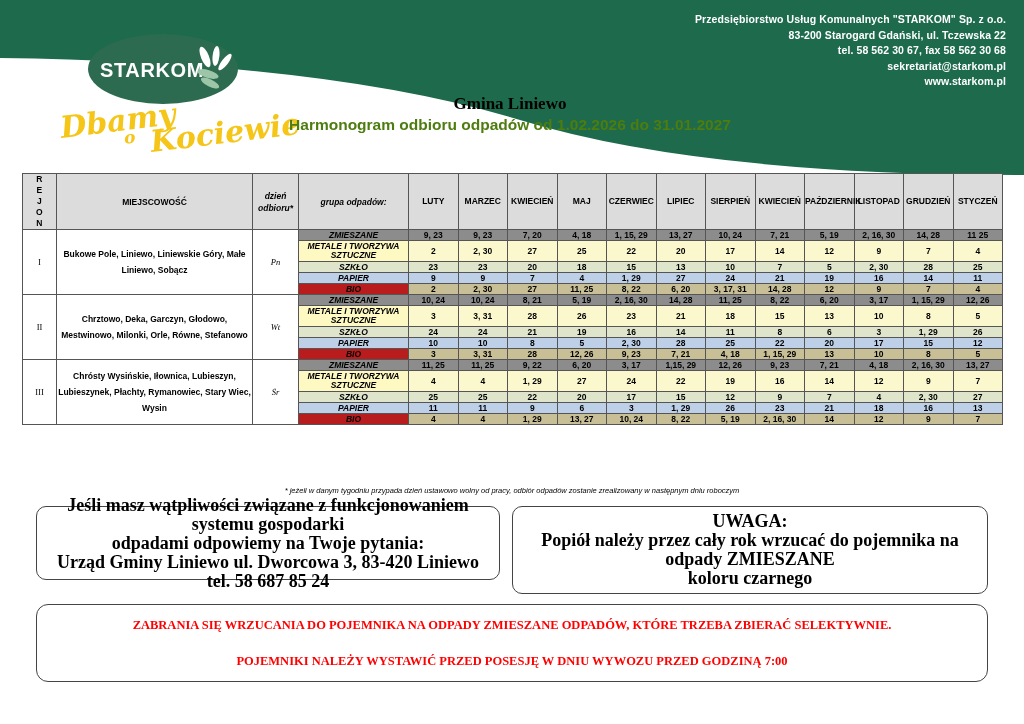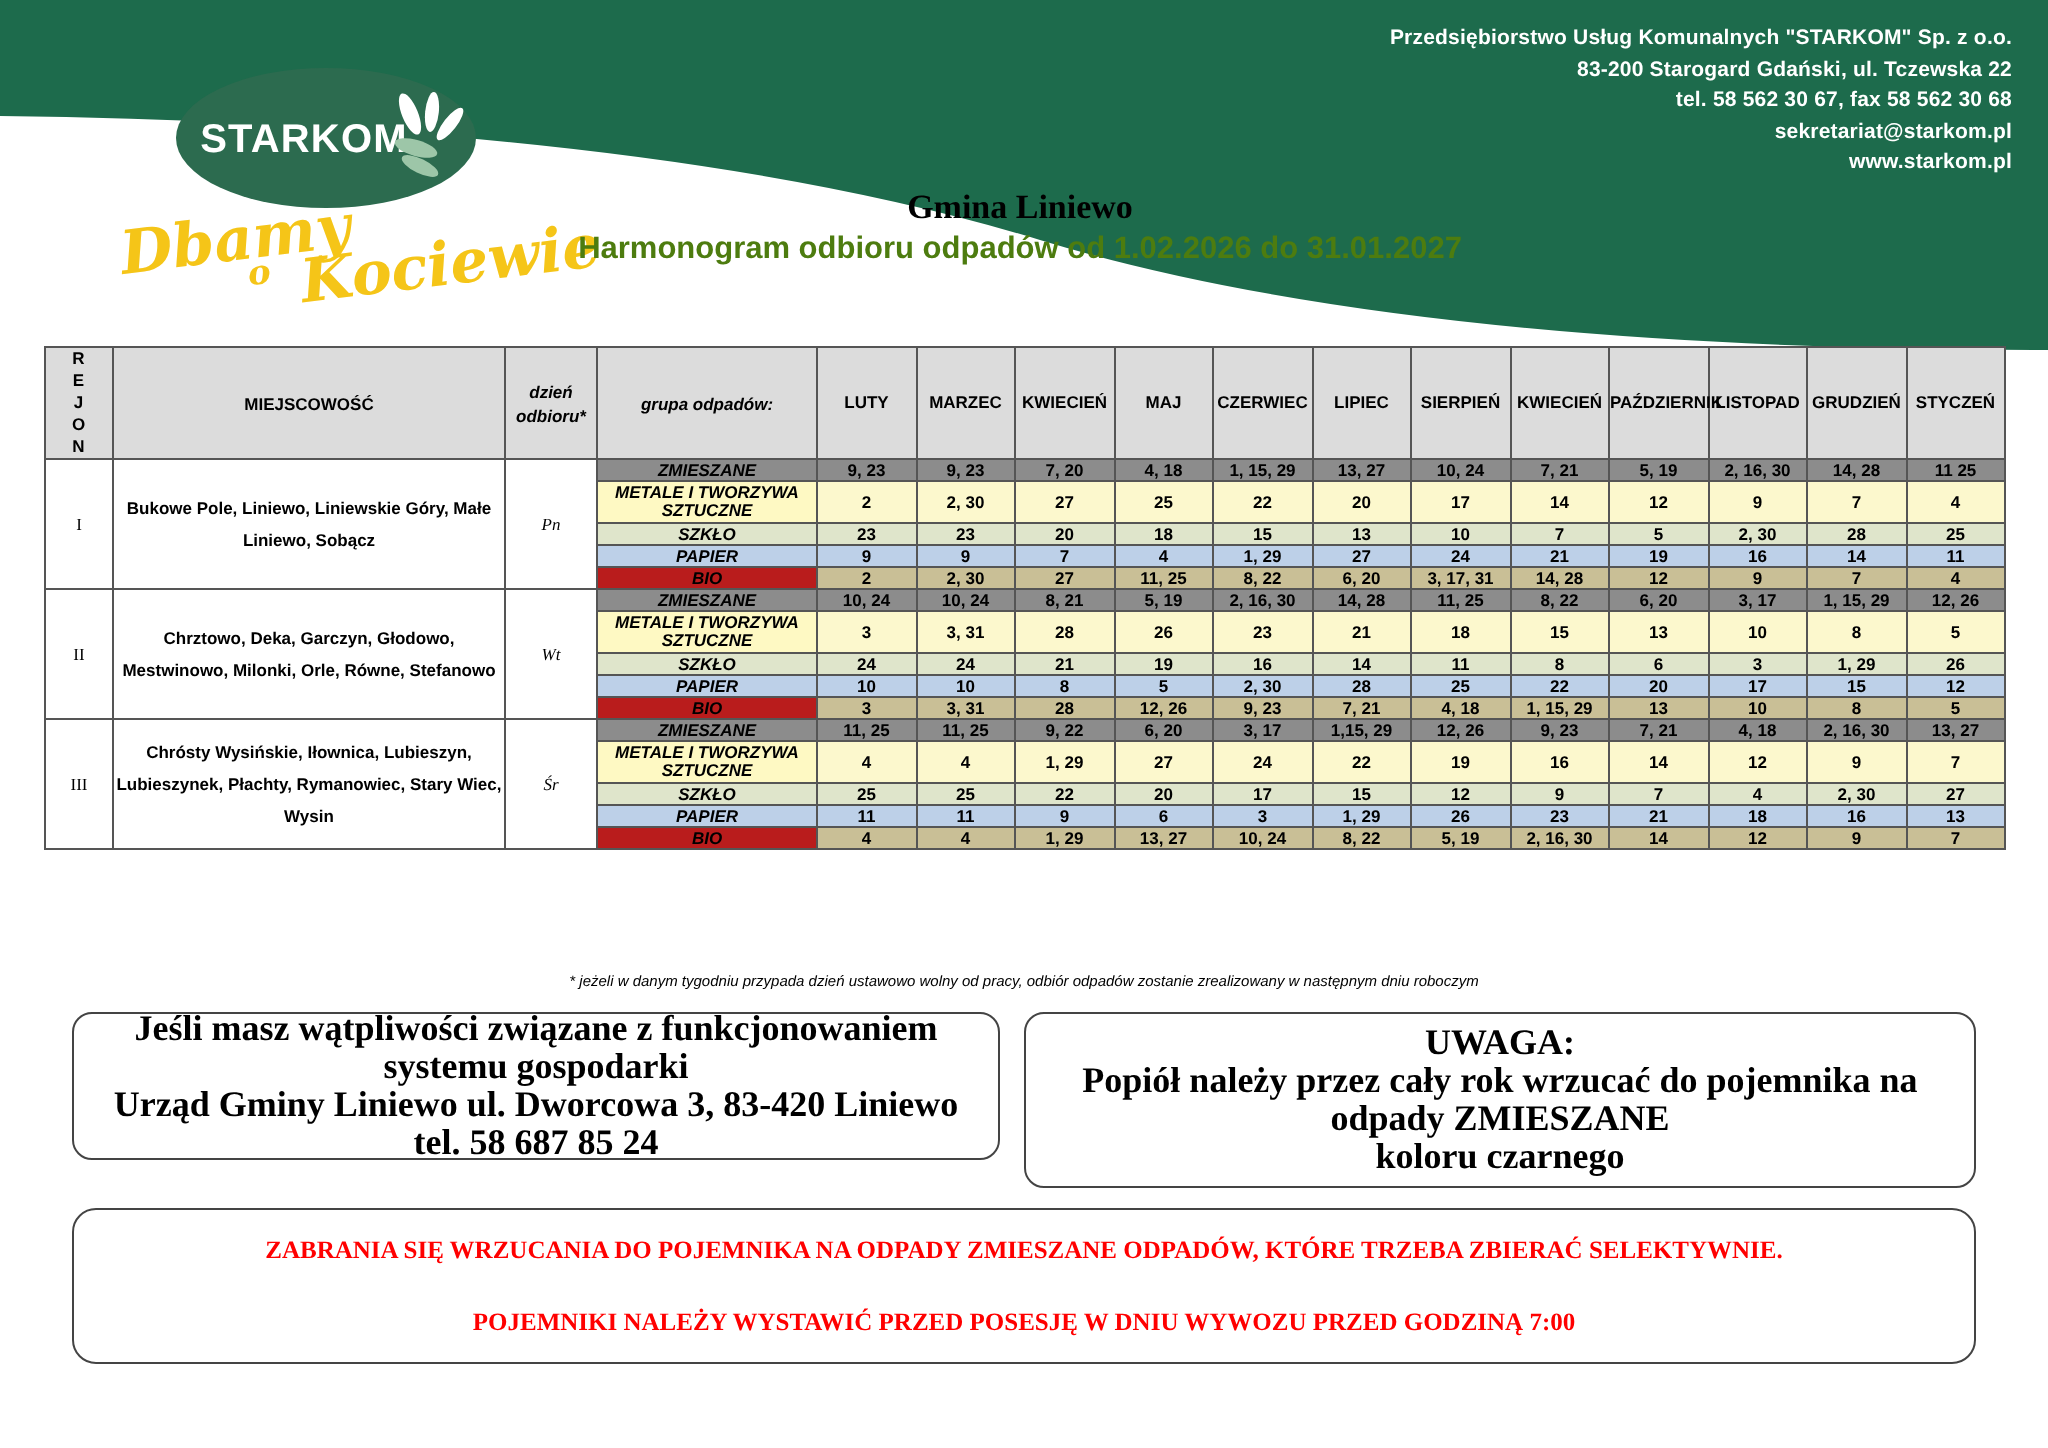--- a/index.html
+++ b/index.html
@@ -599,20 +599,21 @@
         <td class="val g-bio-val">7</td>
       </tr>
     </tbody>
 </table>
 
 <div class="footnote">* jeżeli w danym tygodniu przypada dzień ustawowo wolny od pracy, odbiór odpadów zostanie zrealizowany w następnym dniu roboczym</div>
 
 <div class="info-box" id="box-contact">
   <div>
     <div>Jeśli masz wątpliwości związane z funkcjonowaniem systemu gospodarki</div>
+    <div>odpadami odpowiemy na Twoje pytania:</div>
     <div>Urząd Gminy Liniewo ul. Dworcowa 3, 83-420 Liniewo tel. 58 687 85 24</div>
   </div>
 </div>
 
 <div class="info-box" id="box-uwaga">
   <div>
     <div>UWAGA:</div>
     <div>Popiół należy przez cały rok wrzucać do pojemnika na odpady ZMIESZANE</div>
     <div>koloru czarnego</div>
   </div>

